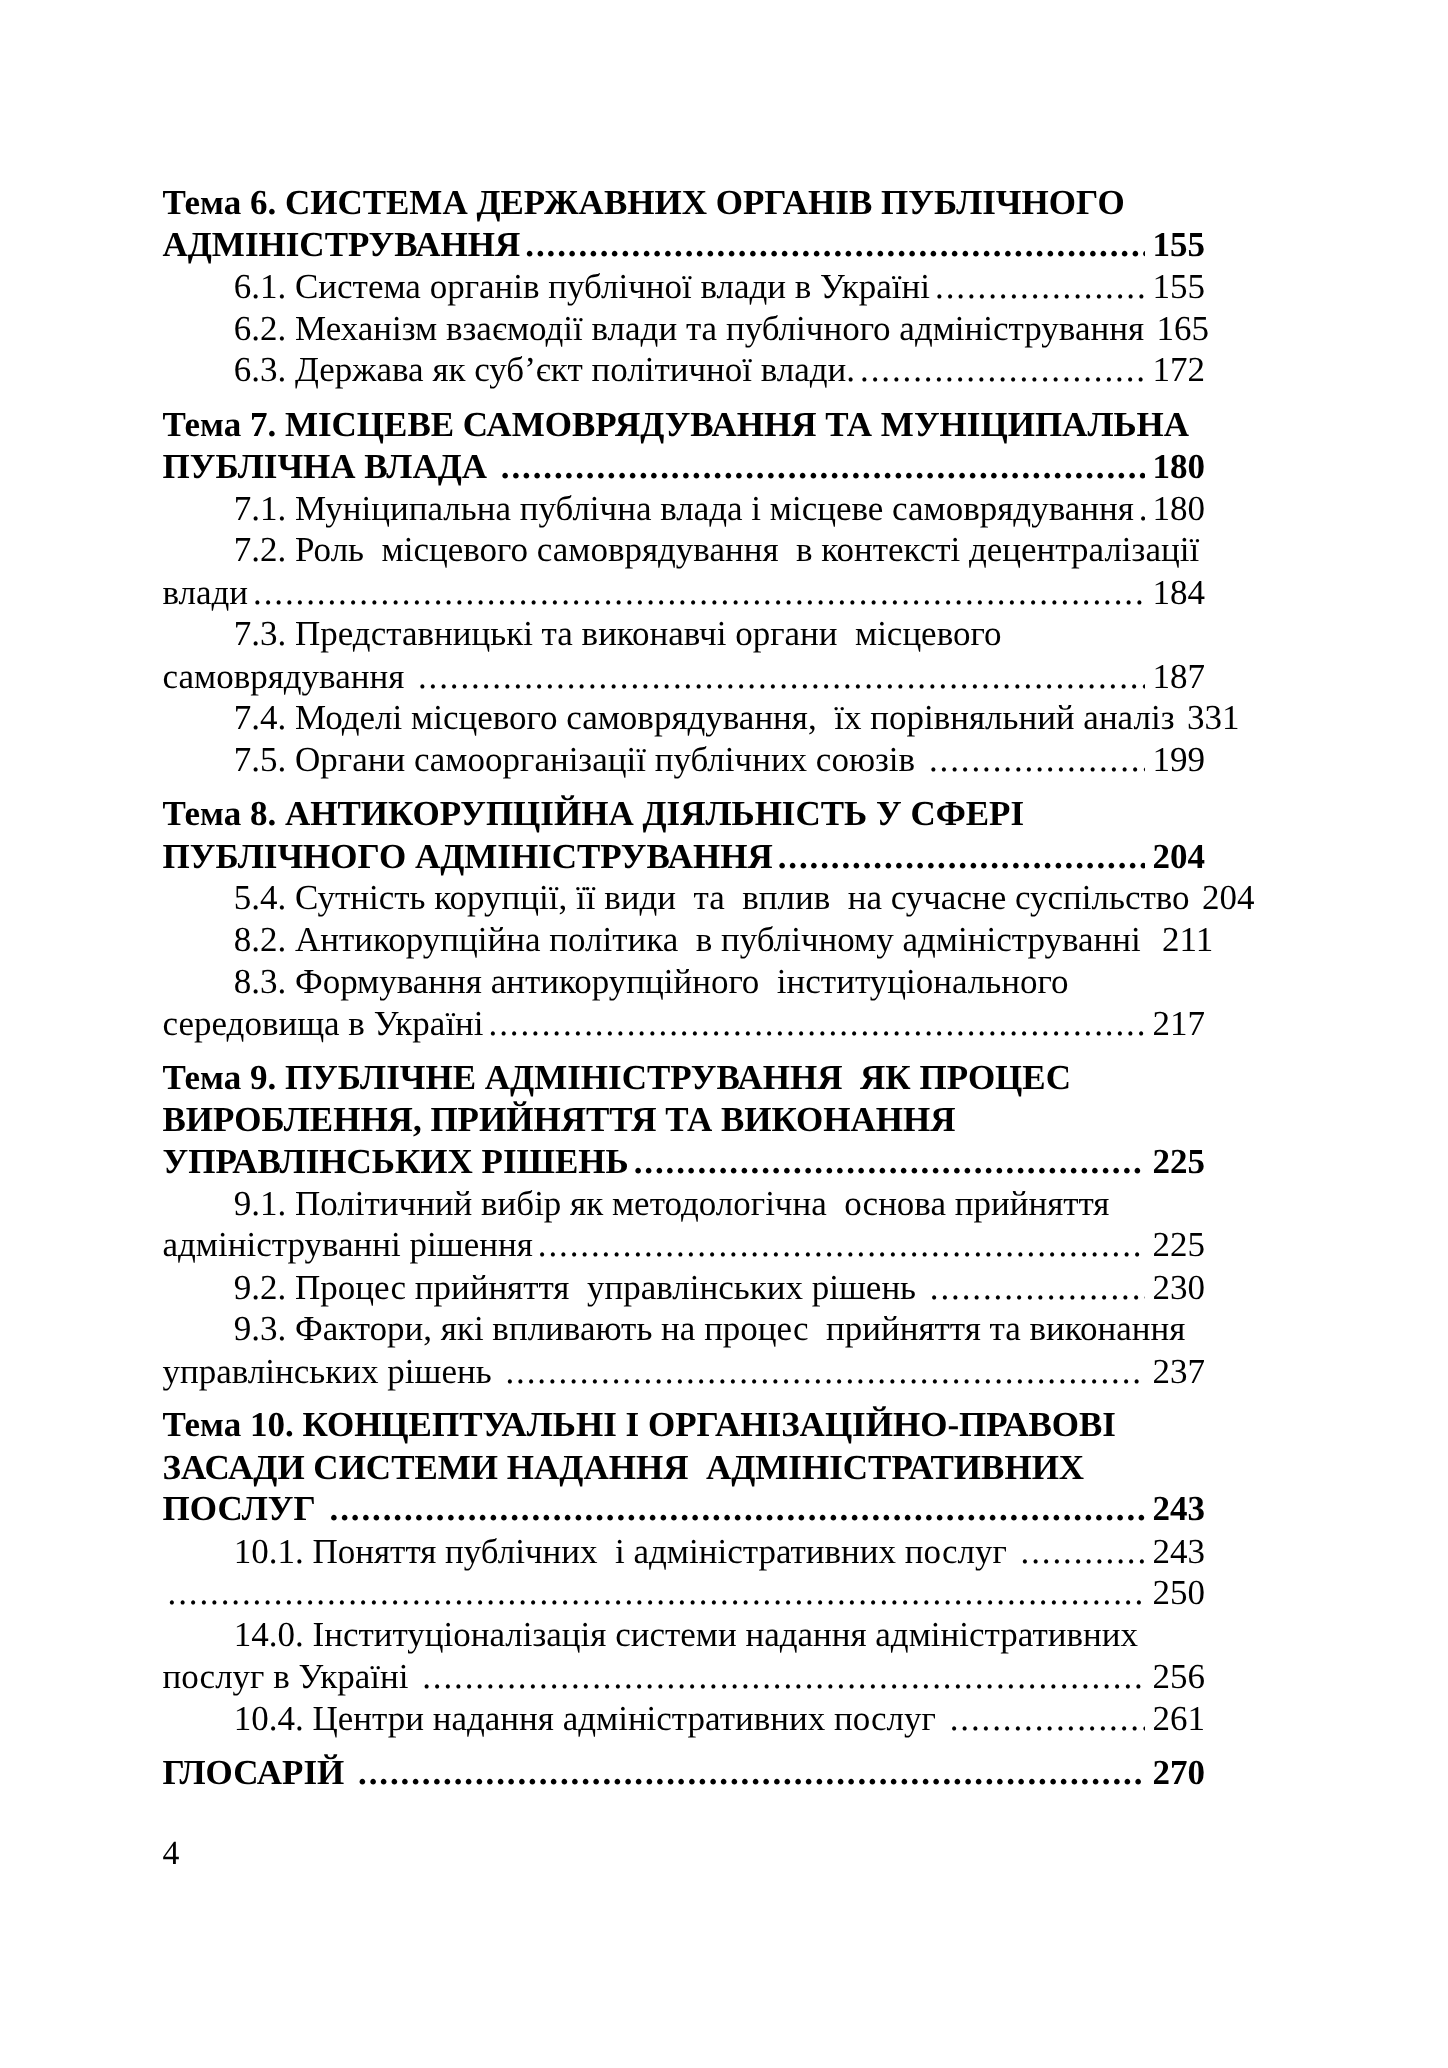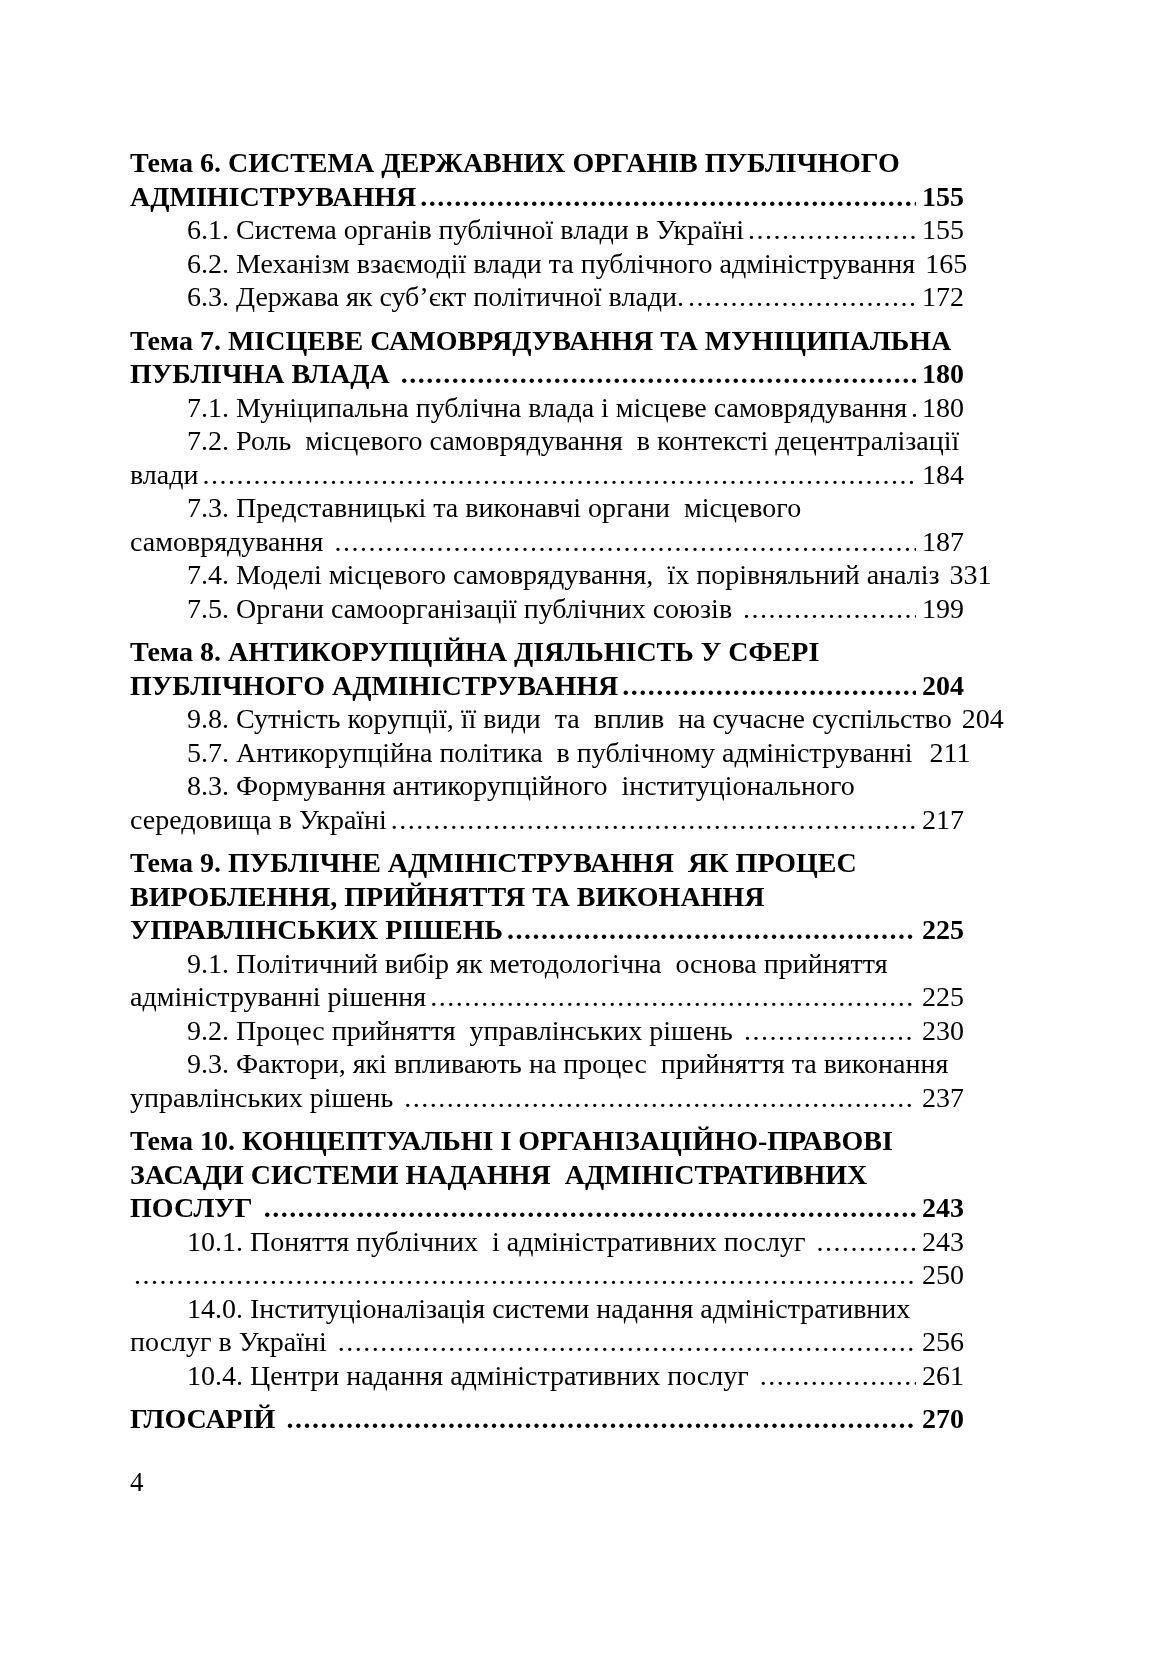--- a/index.html
+++ b/index.html
@@ -147,26 +147,26 @@
     <span class="toc-text">Тема 8. АНТИКОРУПЦІЙНА ДІЯЛЬНІСТЬ У СФЕРІ</span>
     
     
   </div>
       <div class="toc-row heading flush">
     <span class="toc-text">ПУБЛІЧНОГО АДМІНІСТРУВАННЯ</span>
     <span class="toc-leader"></span>
     <span class="toc-page">204</span>
   </div>
       <div class="toc-row body sub">
-    <span class="toc-text">9.8. Сутність корупції, її види  та  вплив  на сучасне суспільство</span>
+    <span class="toc-text">5.4. Сутність корупції, її види  та  вплив  на сучасне суспільство</span>
     <span class="toc-leader"></span>
     <span class="toc-page">204</span>
   </div>
       <div class="toc-row body sub">
-    <span class="toc-text">5.7. Антикорупційна політика  в публічному адмініструванні </span>
+    <span class="toc-text">8.2. Антикорупційна політика  в публічному адмініструванні </span>
     <span class="toc-leader"></span>
     <span class="toc-page">211</span>
   </div>
       <div class="toc-row body sub">
     <span class="toc-text">8.3. Формування антикорупційного  інституціонального</span>
     
     
   </div>
       <div class="toc-row body flush">
     <span class="toc-text">середовища в Україні</span>

